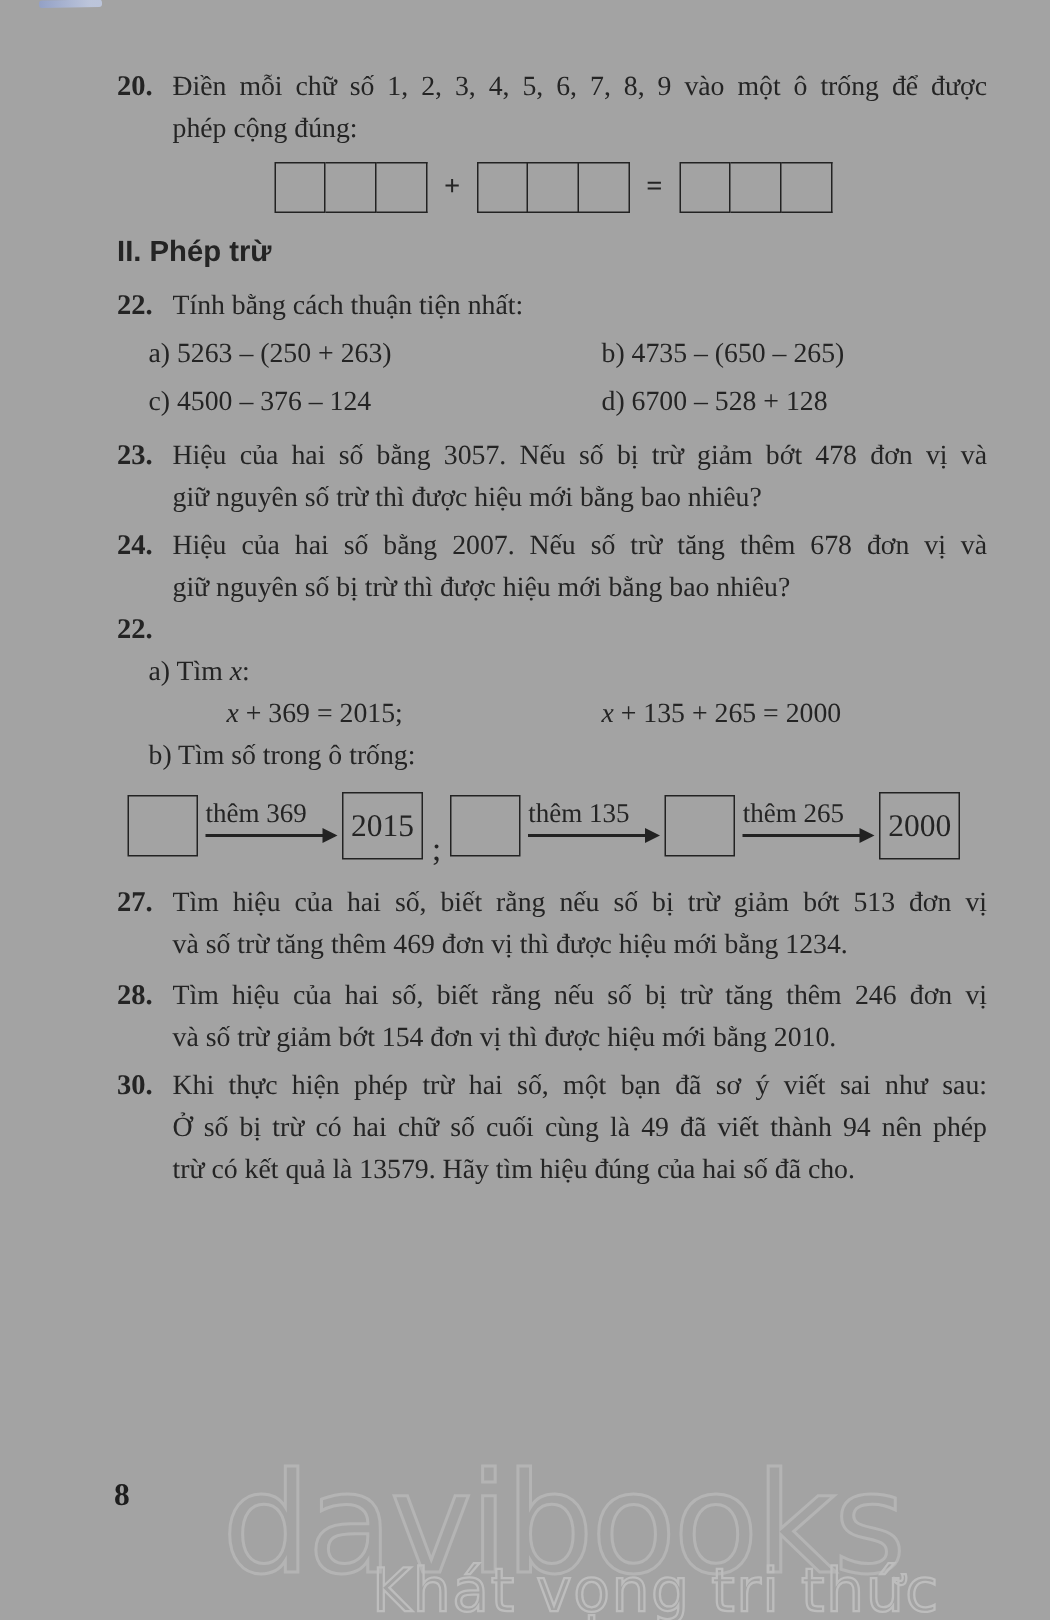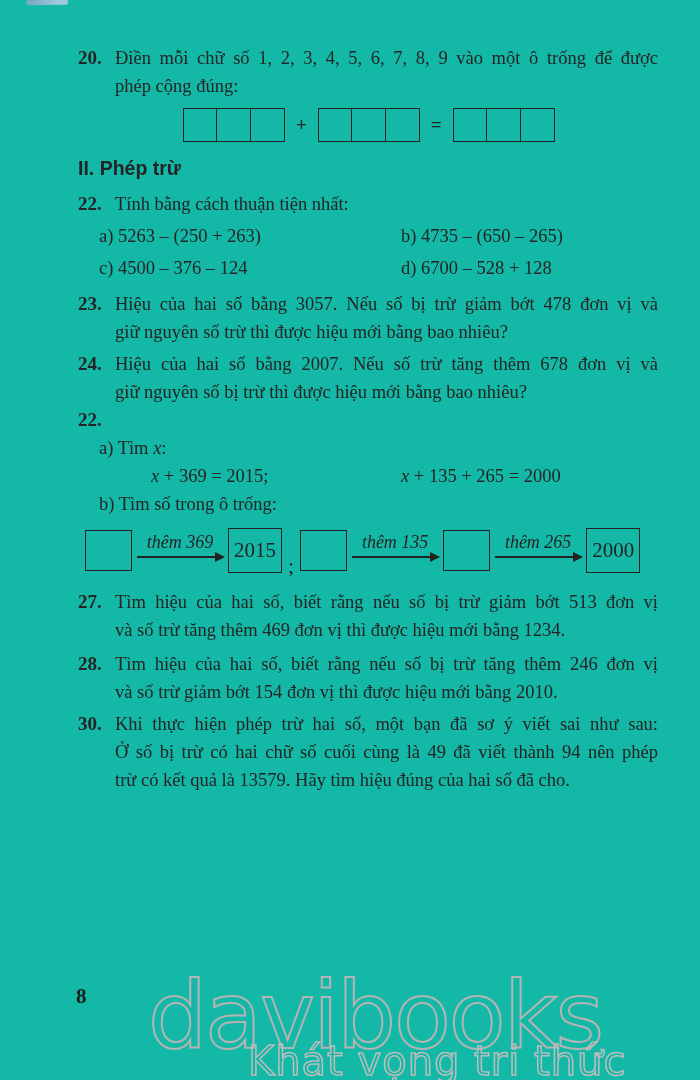--- a/index.html
+++ b/index.html
@@ -1,20 +1,20 @@
 <!DOCTYPE html>
 <html lang="vi"><head>
 <meta charset="utf-8">
 <style>
   * { margin:0; padding:0; box-sizing:border-box; }
   html,body { background:#e8e8e6; }
   .page {
     position:relative;
     width:700px; height:1080px;
-    background:#14b8a6;
+    background:#a3a3a3;
     overflow:hidden;
     font-family:"Liberation Serif","DejaVu Serif",serif;
     color:#242424;
   }
   .blue-mark{
     position:absolute; left:26px; top:0; width:42px; height:5px;
     background:linear-gradient(90deg,#8fa0cf,#c2cde8 80%);
     transform:rotate(-1deg); opacity:.8; border-radius:2px;
   }
   .content{ position:relative; z-index:2; padding:44px 42px 0 78px; }
@@ -45,21 +45,21 @@
   .eq.left{ width:250px; }
   .var{ font-style:italic; }
   
   .diagram{ display:flex; align-items:center; margin-left:-30px; margin-top:6px; height:52px; margin-bottom:12px; }
   .dbox{ border:1.8px solid #222; flex:none; }
   .dbox.empty{ width:47px; height:41px; }
   .dbox.val{
     min-width:54px; height:45px; display:flex; align-items:center; justify-content:center;
     font-size:21px; padding:0 3px;text-align:right;
   }
-  .arrow{ display:flex; flex-direction:column; align-items:center; margin:0 5px; transform:translateY(-5px);font-style:italic; }
+  .arrow{ display:flex; flex-direction:column; margin:0 5px; transform:translateY(-5px); }
   .alabel{ font-size:18px; line-height:21px; white-space:nowrap; }
   .shaft{ position:relative; width:86px; height:2px; background:#222; margin-top:3px; }
   .shaft::after{
     content:""; position:absolute; right:-2px; top:-4.5px;
     border-left:10px solid #222; border-top:5.5px solid transparent; border-bottom:5.5px solid transparent;
   }
   .dsep{ font-size:22px; margin:0 6px; align-self:flex-end; line-height:20px; }
   
   .watermark{
     position:absolute; z-index:1; left:148px; top:962px;

